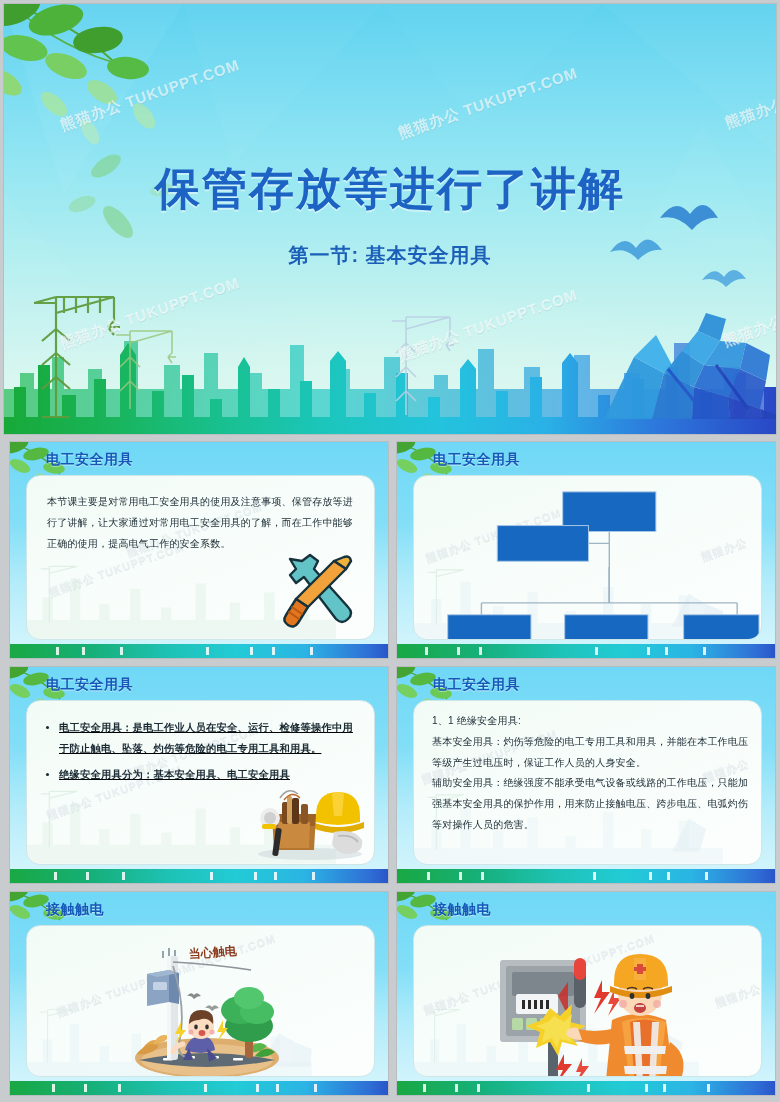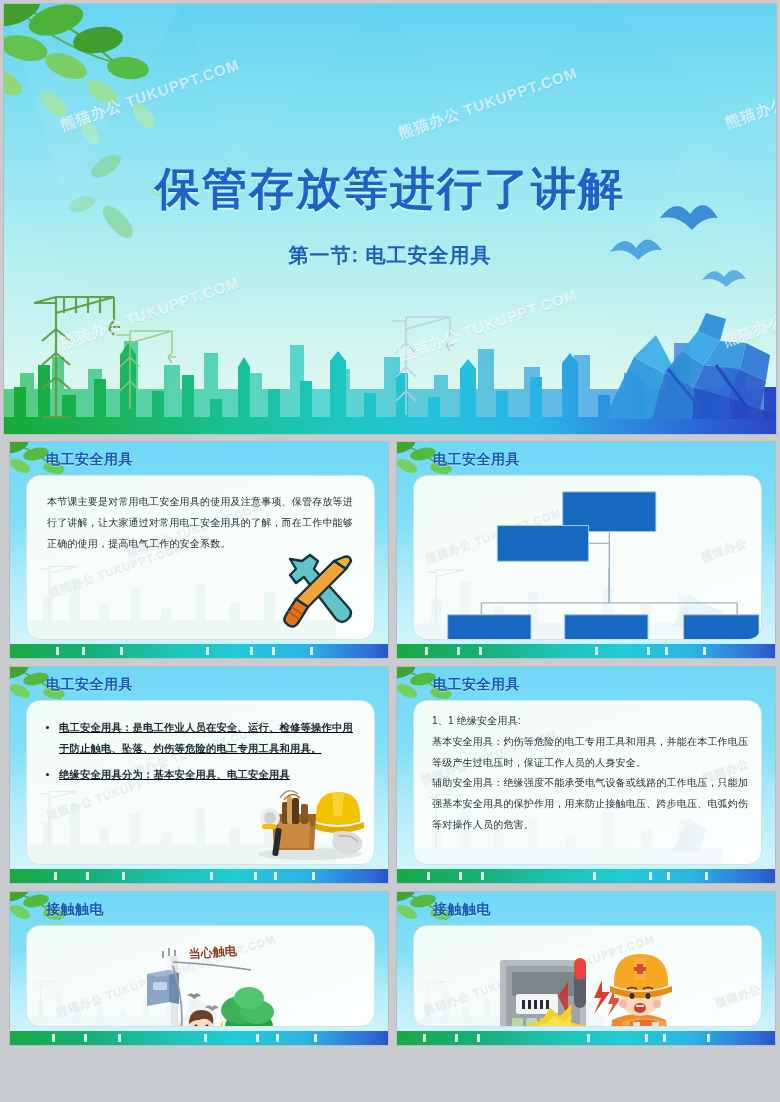--- a/index.html
+++ b/index.html
@@ -49,21 +49,21 @@
   .wm.gray{color:rgba(235,240,242,.85);}
 
   
   .grid{position:absolute;left:6px;top:441px;width:780px;}
   .row{display:flex;gap:7px;margin-bottom:7px;padding:0 3px;box-sizing:border-box;}
   .slide{
     position:relative;width:380px;height:218px;overflow:hidden;
     border:1px solid #b9bdbf;box-sizing:border-box;
     background:linear-gradient(180deg,#6fd8f6 0%,#7fddf7 30%,#8fe3f8 60%,#a6eaf9 100%);
   }
-  .slide.tall{height:155px;}
+  .slide.tall{height:205px;}
   .slide .sky-soft{
     position:absolute;left:0;right:0;bottom:0;height:62%;
     background:linear-gradient(180deg, rgba(255,255,255,0) 0%, rgba(255,255,255,.30) 45%, rgba(255,255,255,.55) 100%);
   }
   .s-title{
     position:absolute;left:36px;top:9px;
     font-size:14px;font-weight:bold;color:#1558b8;letter-spacing:.5px;
     text-shadow:0 1px 0 rgba(255,255,255,.5);
   }
   .s-body{
@@ -205,21 +205,21 @@
     </svg>
 
     <div class="wm" style="left:52px;top:82px;">熊猫办公 TUKUPPT.COM</div>
     <div class="wm" style="left:390px;top:90px;">熊猫办公 TUKUPPT.COM</div>
     <div class="wm" style="left:720px;top:100px;">熊猫办公</div>
     <div class="wm" style="left:52px;top:300px;">熊猫办公 TUKUPPT.COM</div>
     <div class="wm" style="left:390px;top:312px;">熊猫办公 TUKUPPT.COM</div>
     <div class="wm" style="left:718px;top:318px;">熊猫办公</div>
 
     <div class="cover-title">保管存放等进行了讲解</div>
-    <div class="cover-sub">第一节: 电工安全用具</div>
+    <div class="cover-sub">第一节: 基本安全用具</div>
   </div>
 
   <div class="grid">
 
     <div class="row">
 
       <div class="slide">
         <div class="sky-soft"></div>
         <svg style="position:absolute;left:-6px;top:-6px;width:74px;height:56px;" viewBox="0 0 74 56">
           <path d="M0 6 C22 10 40 20 56 38" stroke="#4fa83a" stroke-width="1.4" fill="none"></path>

